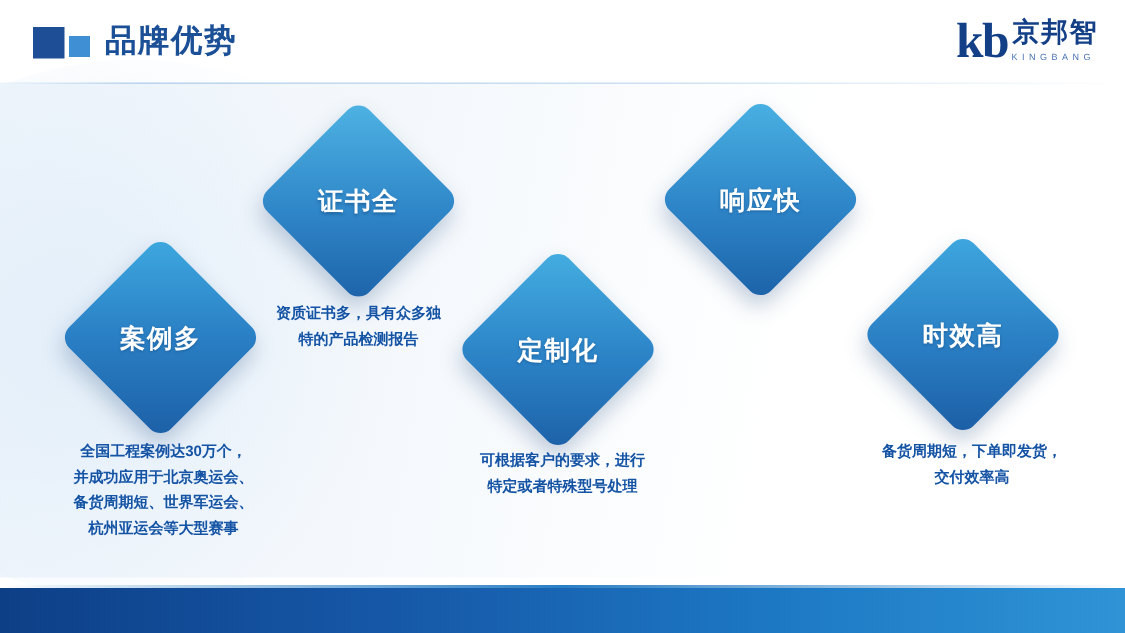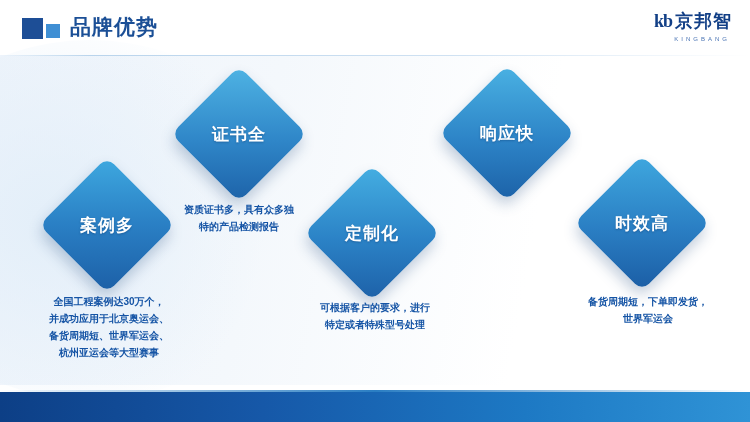--- a/index.html
+++ b/index.html
@@ -34,21 +34,21 @@
     font-size:21px;font-weight:bold;color:#1b4f96;letter-spacing:1px;
   }
   .hdr-rule{
     position:absolute;left:0;top:55px;width:750px;height:1px;
     background:linear-gradient(90deg,rgba(150,190,230,0) 0%,#b9d4ec 12%,#cfe1f2 60%,rgba(200,220,240,0) 100%);
   }
 
   
   .logo{position:absolute;right:18px;top:12px;height:34px;display:flex;align-items:flex-start;z-index:6;}
   .logo-kb{
-    font-size:18px;font-weight:bold;color:#123f86;line-height:1;
+    font-size:33px;font-weight:bold;color:#123f86;line-height:1;
     font-family:"Liberation Serif","DejaVu Serif",serif;letter-spacing:-1px;
   }
   .logo-cn{
     font-size:18px;font-weight:bold;color:#123f86;line-height:1;margin-left:3px;letter-spacing:1px;
   }
   .logo-sub{
     position:absolute;right:20px;top:36px;font-size:6px;color:#4a74b4;letter-spacing:3px;
   }
 
   
@@ -137,19 +137,19 @@
 杭州亚运会等大型赛事</div>
 
   <div class="cap" style="left:154px;top:201px;width:170px;white-space:pre-line;">资质证书多，具有众多独
 特的产品检测报告</div>
 
   <div class="cap" style="left:290px;top:299px;width:170px;white-space:pre-line;">可根据客户的要求，进行
 特定或者特殊型号处理</div>
 
 
   <div class="cap" style="left:558px;top:293px;width:180px;white-space:pre-line;">备货周期短，下单即发货，
-世界军运会</div>
+交付效率高</div>
 
   <div class="footer-line"></div>
   <div class="footer"></div>
   <div class="footer-txt">智创全球一流声光视讯品牌</div>
 
 </div>
 
 </body></html>

